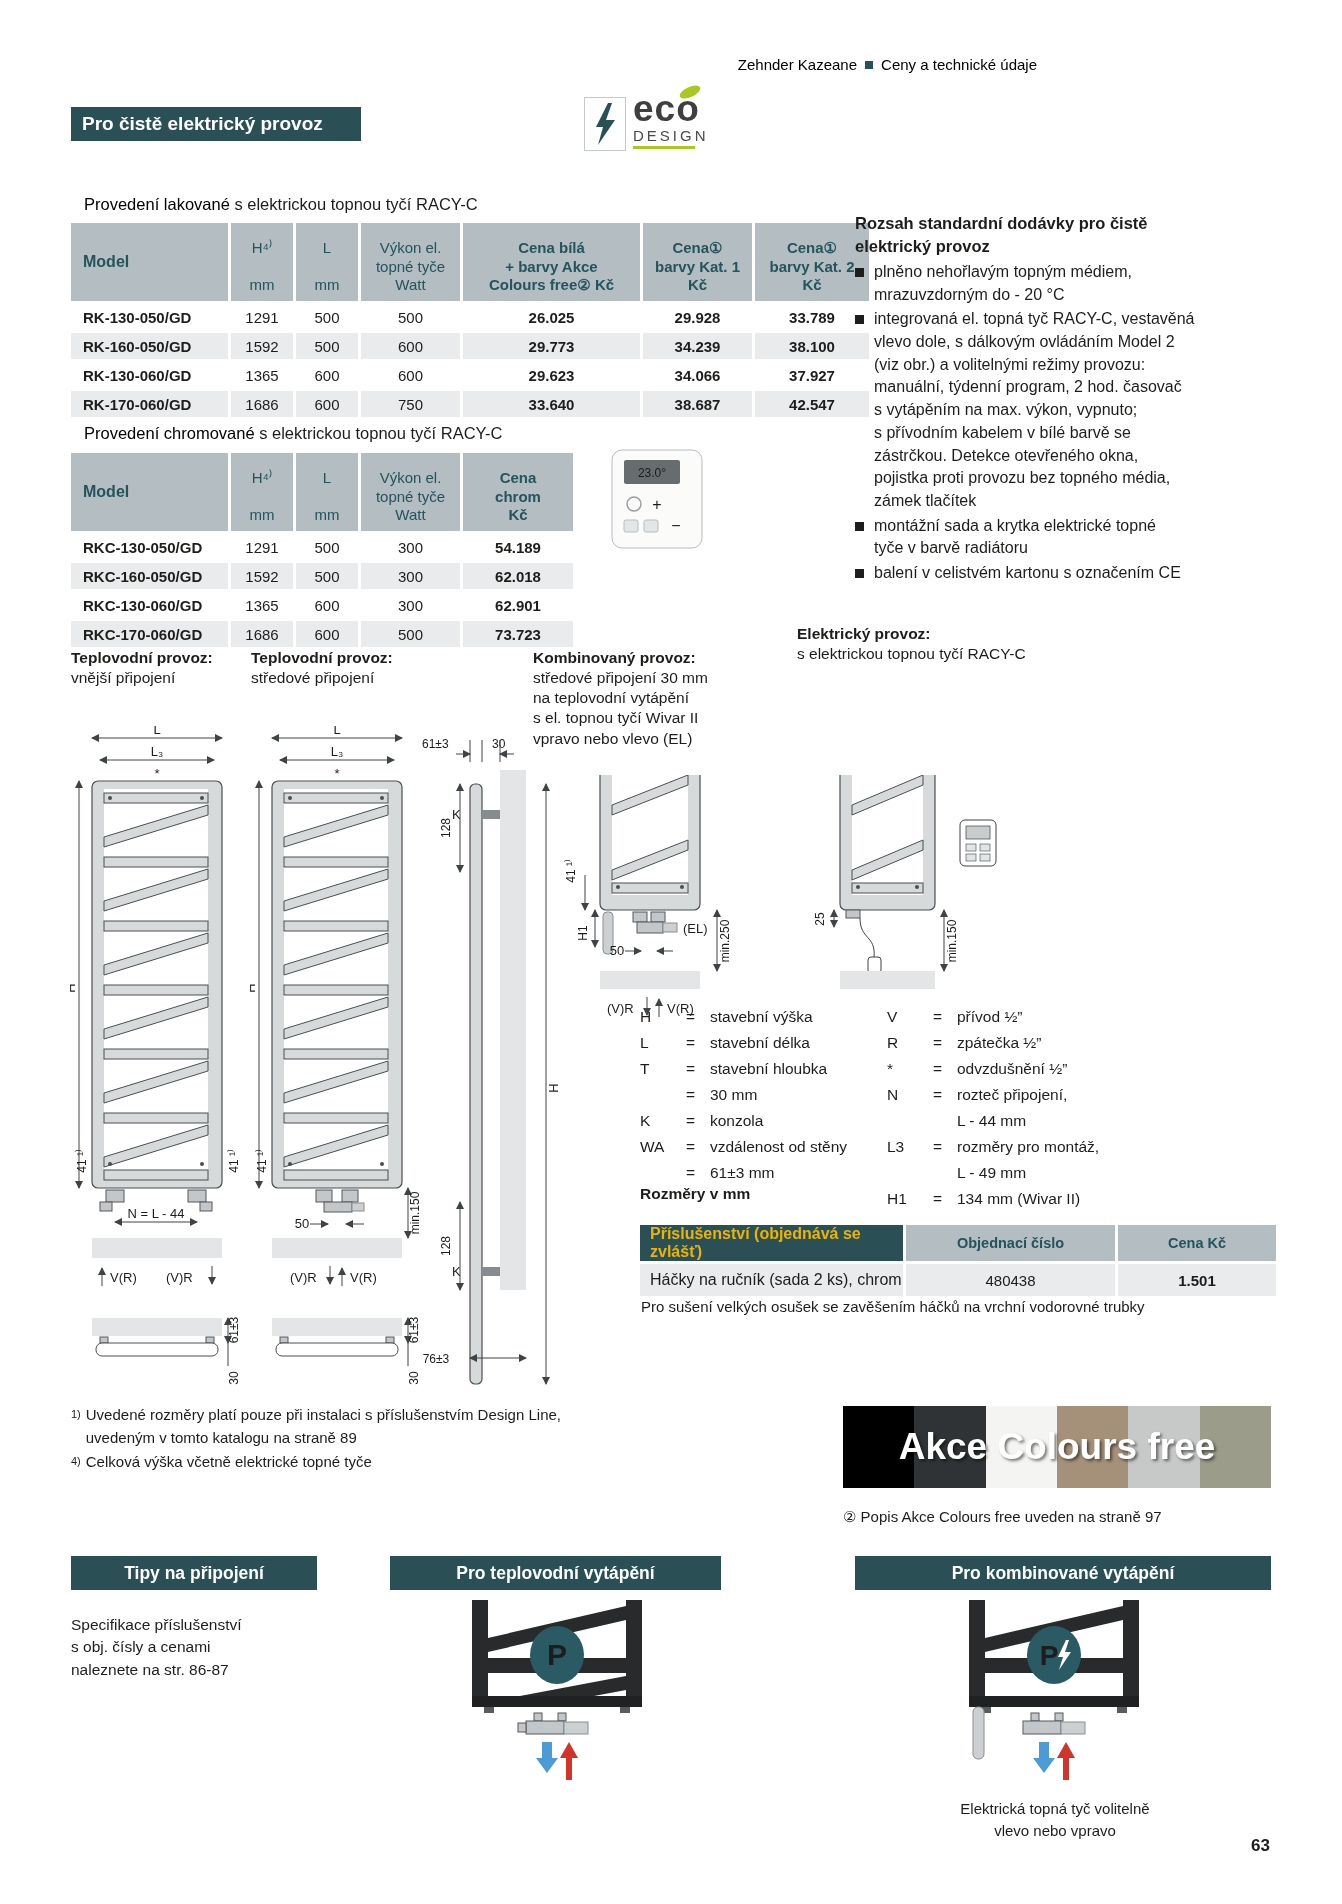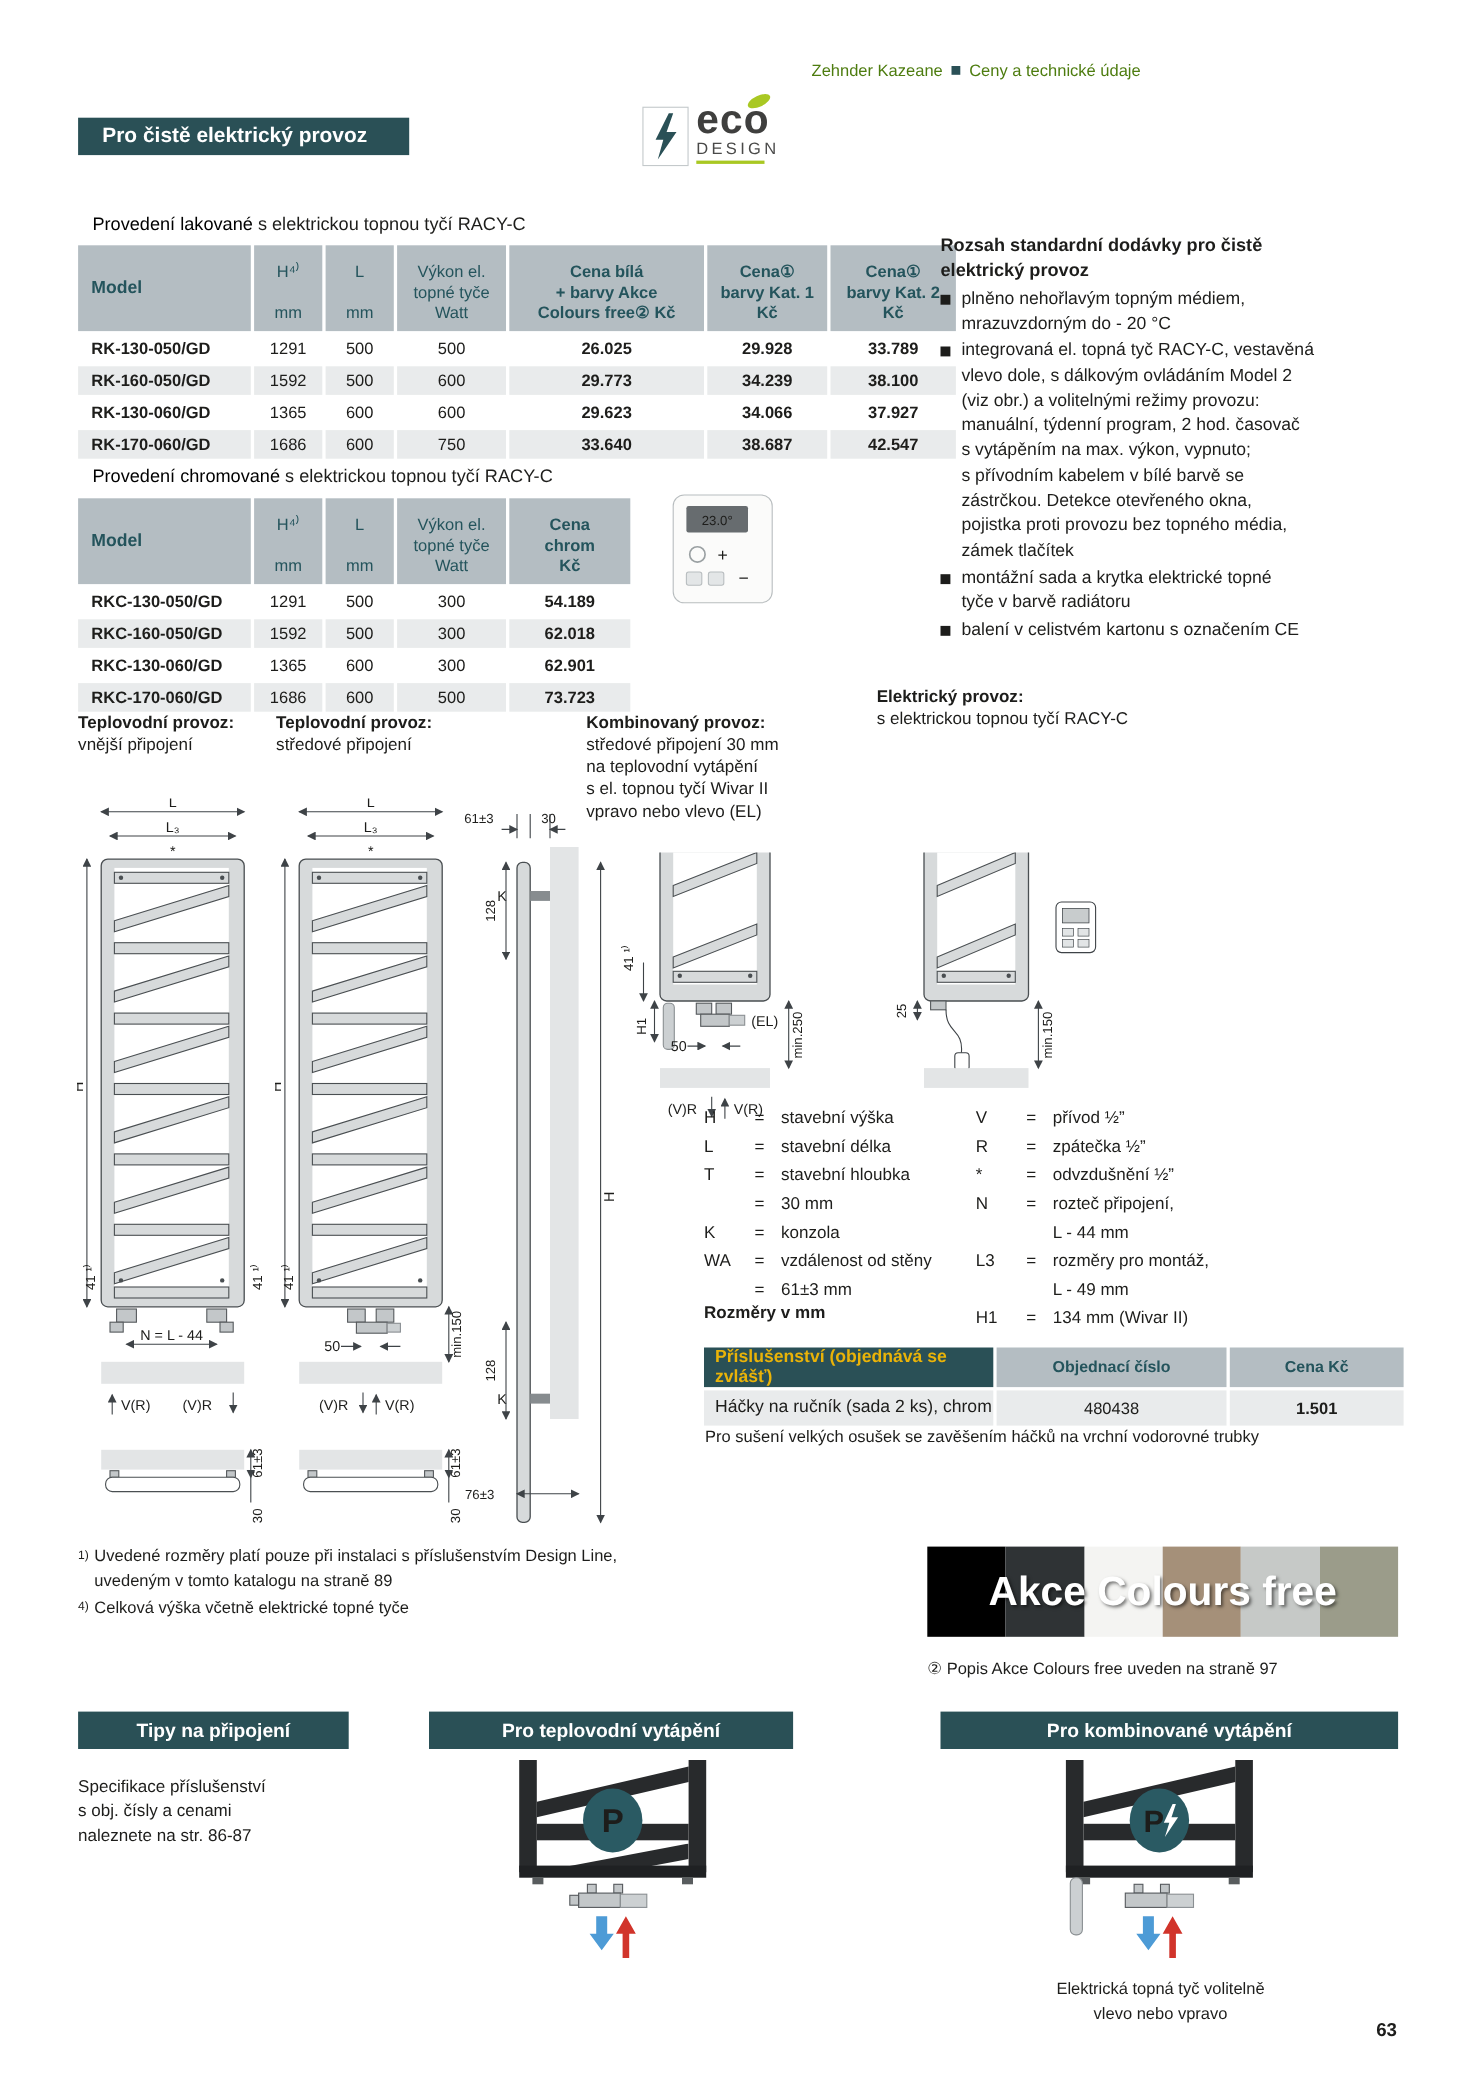--- a/index.html
+++ b/index.html
@@ -2,26 +2,26 @@
 <html><head>
 <meta charset="utf-8">
 <style>
   html,body{margin:0;padding:0;background:#fff;}
   #page{position:relative;width:1342px;height:1904px;background:#fff;overflow:hidden;
         font-family:"Liberation Sans",sans-serif;color:#1d1d1b;}
   .abs{position:absolute;}
   .prel{white-space:pre-line;}
 
   
-  .meta{font-size:15px;color:#4d7c0f;text-align:right;}
+  .meta{font-size:15px;color:#000000;text-align:right;}
   .meta .sq{display:inline-block;width:8px;height:8px;background:#2a5056;margin:0 8px 1px 8px;}
 
   
   .tealbar{background:#2a5056;color:#fff;font-weight:bold;display:flex;align-items:center;}
-  .titlebar{font-size:19px;padding-left:22px;}
+  .titlebar{font-size:19px;padding-left:11px;}
   .secbar{justify-content:center;font-size:17.5px;}
 
   
   .sect-title{font-size:16.5px;}
   .sect-title .red{color:#000000;}
 
   
   table.dt{border-collapse:separate;border-spacing:3px;table-layout:fixed;}
   table.dt td{font-size:15px;overflow:hidden;}
   .th{background:#b4bdc2;color:#24545c;vertical-align:bottom;text-align:center;

